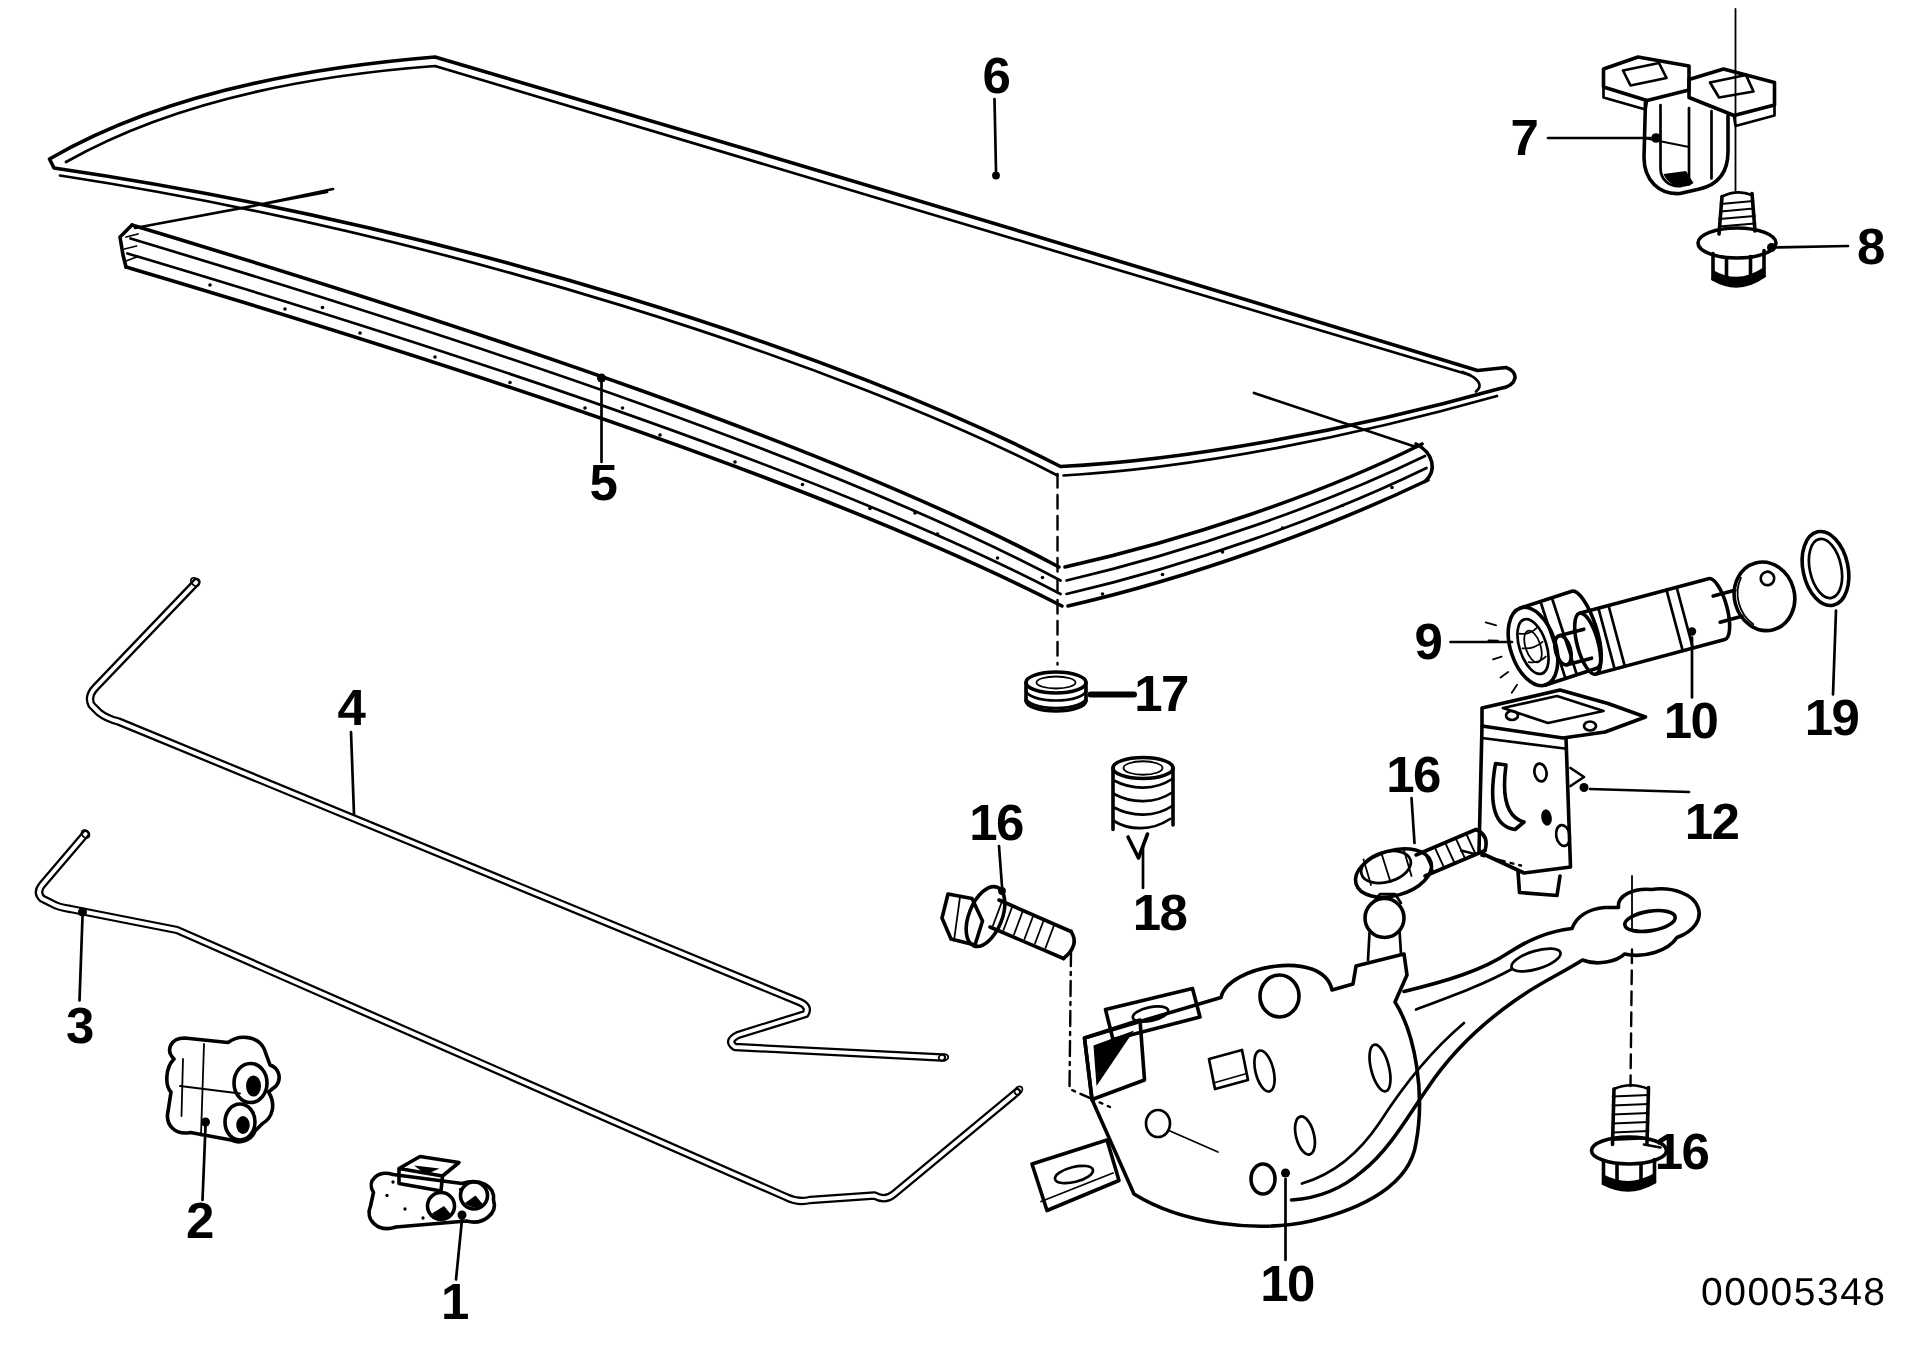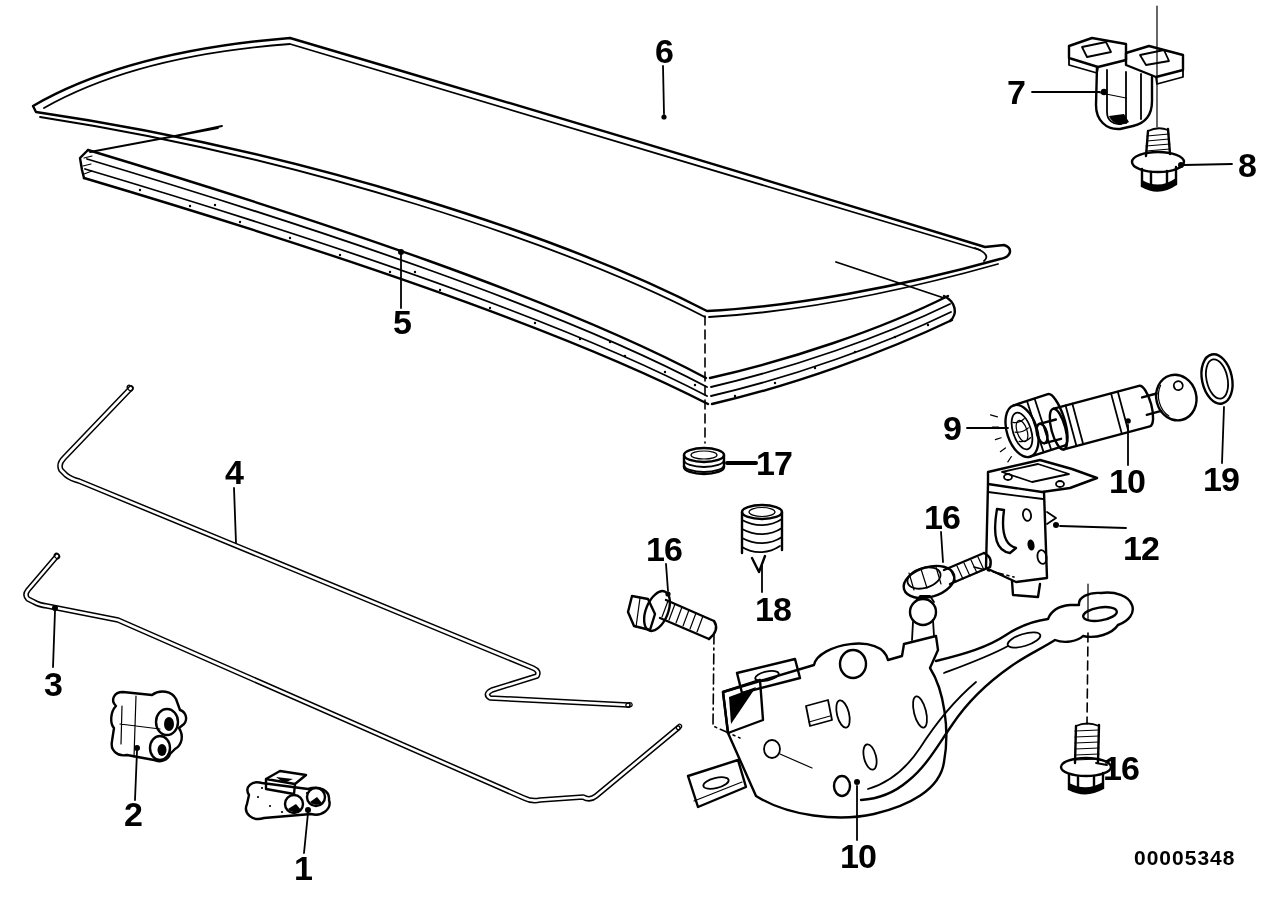--- a/index.html
+++ b/index.html
@@ -22,21 +22,21 @@
   .dash    { stroke-width:1.6; stroke-dasharray:9 5; }
   .dashdot { stroke-width:1.6; stroke-dasharray:10 4 2 4; }
   .fillink { fill:var(--ink); stroke:none; }
   .callout {
     position:absolute; transform:translate(-50%,-50%);
     font-size:34px; font-weight:700; color:var(--ink);
     line-height:1; letter-spacing:-1px; cursor:pointer; user-select:none;
   }
   .drawing-number {
     position:absolute; left:1134px; top:846px;
-    font-size:21px; font-weight:700; color:var(--ink); letter-spacing:1px;
+    font-size:26px; font-weight:400; color:var(--ink); letter-spacing:1px;
   }
 </style>
 </head>
 <body>
 
 <div class="stage">
 
 <svg width="1288" height="910" viewBox="0 0 1288 910">
 
   <g class="ln">

